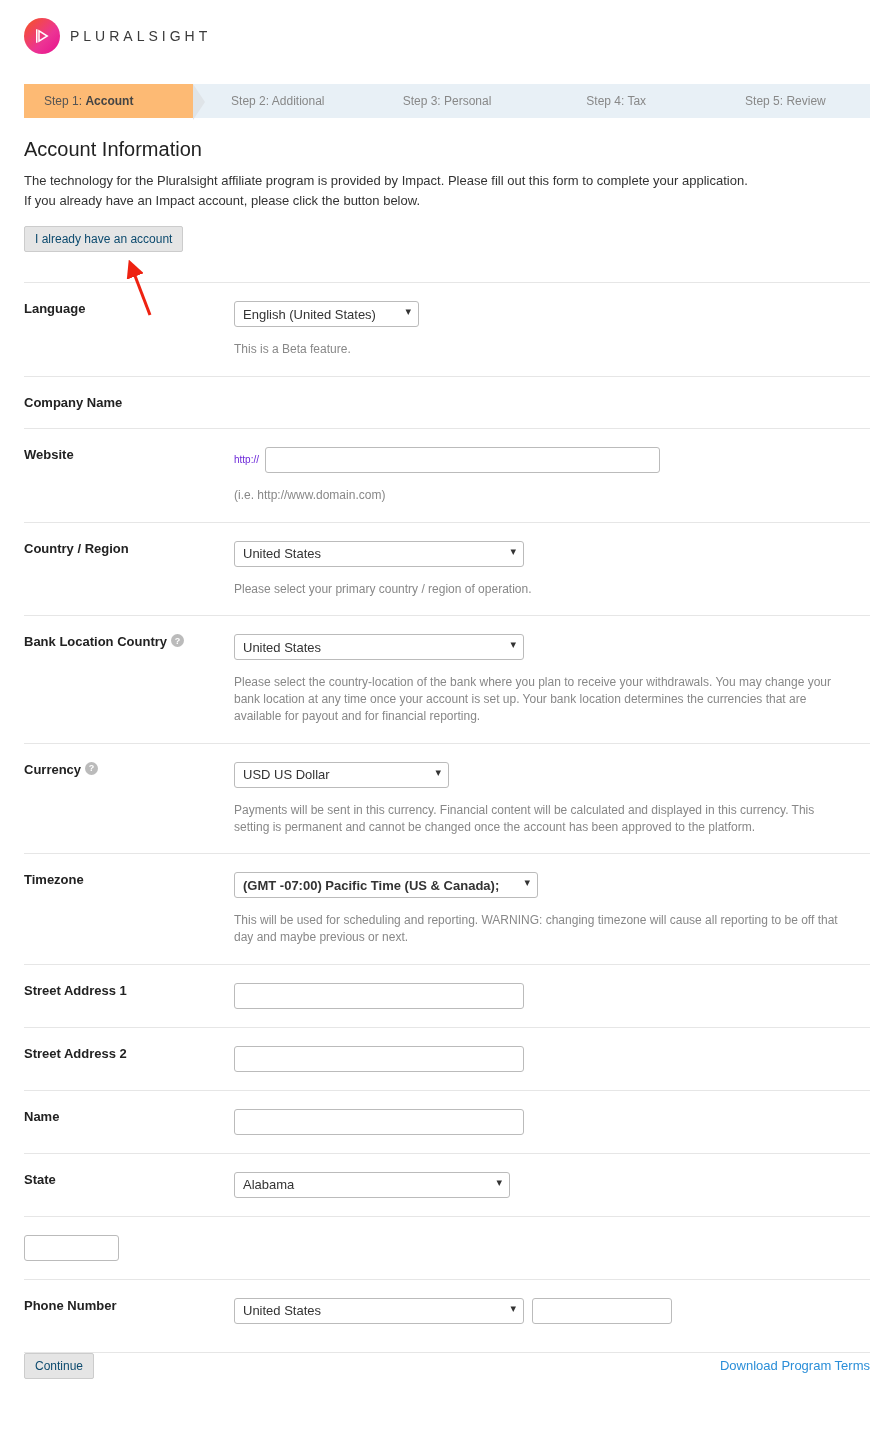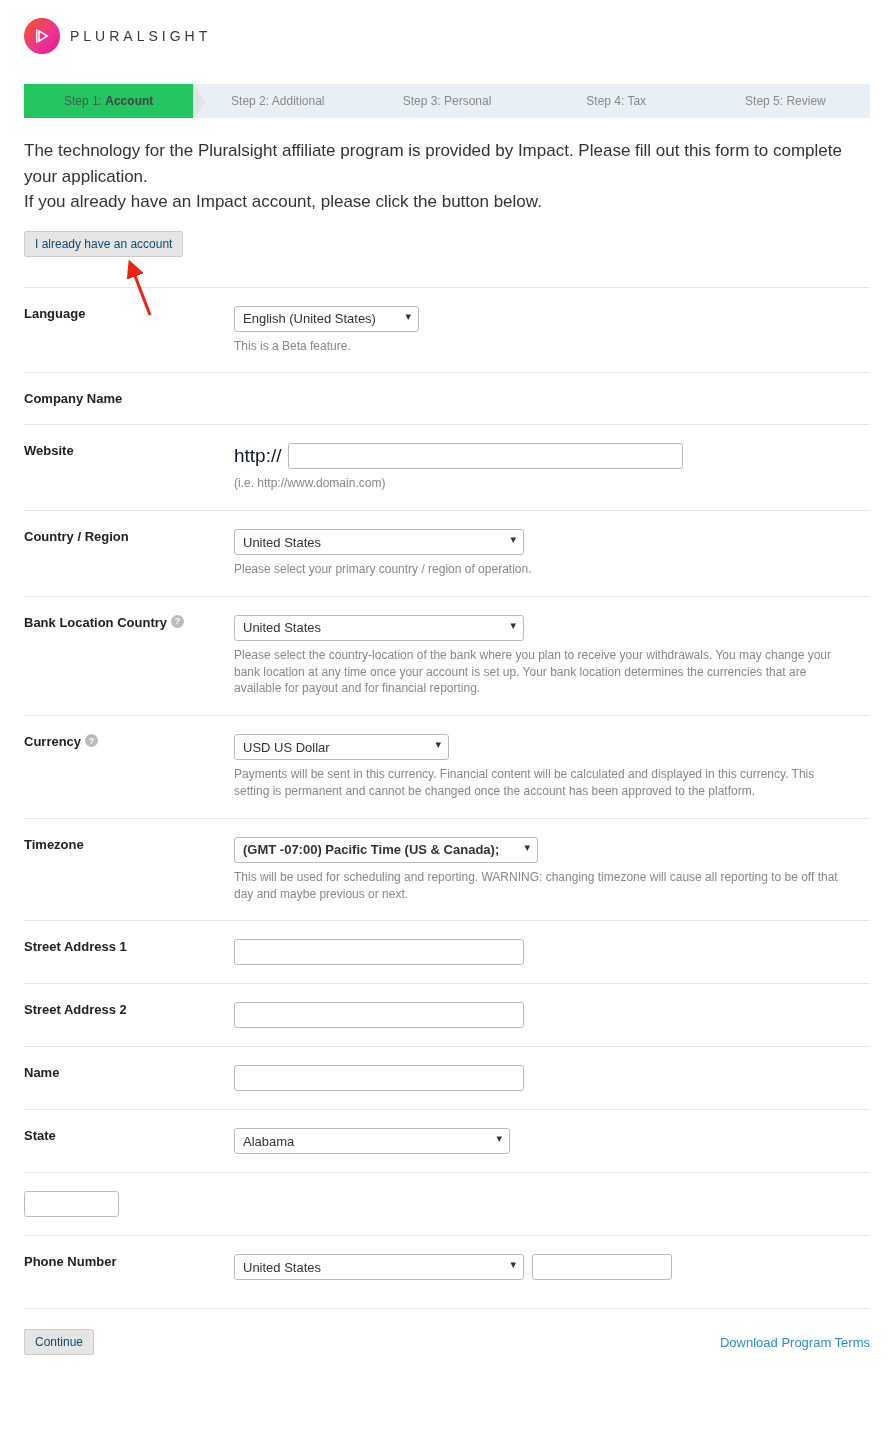--- a/index.html
+++ b/index.html
@@ -2,41 +2,41 @@
 <html><head>
 <meta charset="utf-8">
 <style>
 html,body{margin:0;padding:0;font-family:Arial,Helvetica,sans-serif;background:#fff;color:#333;font-size:13px}
 .wrap{width:846px;margin:0 auto;padding:18px 24px 40px}
 .logo-row{display:flex;align-items:center;gap:10px;margin-bottom:30px}
 .logo-circle{width:36px;height:36px;border-radius:50%;background:linear-gradient(135deg,#f6551e 0%,#ec3494 60%,#e8108d 100%);display:flex;align-items:center;justify-content:center}
 .brand{font-size:14px;letter-spacing:4px;font-weight:400;color:#3a3a3a}
 .steps{display:flex;width:100%;background:#e8f0f6;margin-bottom:20px}
 .step{flex:1;padding:10px 20px;font-size:12px;color:#888;text-align:center}
-.step.active{background:#22c55e;color:#555;text-align:center;position:relative}
+.step.active{background:#fdba74;color:#555;text-align:left;position:relative}
 .step.active::after{content:"";position:absolute;right:-12px;top:0;width:0;height:0;border-top:18px solid transparent;border-bottom:18px solid transparent;border-left:12px solid #dfe4e8}
 .step .bold{font-weight:700;color:#444}
 h1{font-size:20px;font-weight:400;margin:0 0 10px;color:#222}
-.intro{font-size:17px;line-height:1.5;color:#333;margin-bottom:16px}
+.intro{font-size:13px;line-height:1.5;color:#333;margin-bottom:16px}
 .btn-ghost{display:inline-block;background:#e5e5e5;border:1px solid #ccc;padding:5px 10px;font-size:12px;color:#0c4a6e;cursor:pointer;border-radius:2px}
 .arrow{position:absolute;left:122px;top:260px;pointer-events:none}
 .sections{margin-top:30px}
 .row{display:flex;padding:18px 0;border-top:1px solid #e6e6e6}
 .row:first-child{border-top:1px solid #e6e6e6}
 .label{width:200px;font-weight:700;font-size:13px;color:#222;padding-right:10px;display:flex;align-items:flex-start;gap:4px}
 .field{flex:1}
 .help-icon{width:13px;height:13px;border-radius:50%;background:#bbb;color:#fff;font-size:9px;display:inline-flex;align-items:center;justify-content:center;font-weight:700}
 .sel,.inp{border:1px solid #bbb;border-radius:3px;padding:4px 8px;font-size:13px;background:#fff;color:#333;height:26px;box-sizing:border-box}
 .sel{appearance:none;background-image:none;padding-right:24px;position:relative}
 .sel-wrap{position:relative;display:inline-block}
 .sel-wrap::after{content:"▾";position:absolute;right:8px;top:4px;font-size:11px;color:#333;pointer-events:none}
-.hint{font-size:12px;color:#888;margin-top:6px;line-height:1.4}
+.hint{font-size:12px;color:#888;margin-top:14px;line-height:1.4}
 .inline{display:flex;align-items:center;gap:6px}
-.prefix{font-size:19px;color:#0f172a}
-.footer{display:flex;justify-content:space-between;align-items:center;padding-top:20px;border-top:1px solid #e6e6e6;margin-top:10px}
+.prefix{font-size:10px;color:#6d28d9}
+.footer{display:flex;justify-content:space-between;align-items:center;border-top:1px solid #e6e6e6;margin-top:10px}
 .link{color:#2a8ed8;text-decoration:none;font-size:13px}
 .rel{position:relative}
 </style>
 </head>
 <body>
 
 <div class="wrap rel">
   <div class="logo-row">
     <div class="logo-circle">
       <svg width="18" height="18" viewBox="0 0 24 24">
@@ -48,20 +48,21 @@
   </div>
 
   <div class="steps">
     <div class="step active"><span>Step 1:</span> <span class="bold">Account</span></div>
     <div class="step">Step 2: Additional</div>
     <div class="step">Step 3: Personal</div>
     <div class="step">Step 4: Tax</div>
     <div class="step">Step 5: Review</div>
   </div>
 
+  <h1>Account Information</h1>
   <div class="intro">
     <div>The technology for the Pluralsight affiliate program is provided by Impact. Please fill out this form to complete your application.</div>
     <div>If you already have an Impact account, please click the button below.</div>
   </div>
   <span class="btn-ghost">I already have an account</span>
 
   <svg class="arrow" width="40" height="60">
     <defs>
         <marker id="ah" markerWidth="6" markerHeight="6" refX="3" refY="3" orient="auto">
           <path d="M0,0 L6,3 L0,6 Z" fill="#e21"></path>

